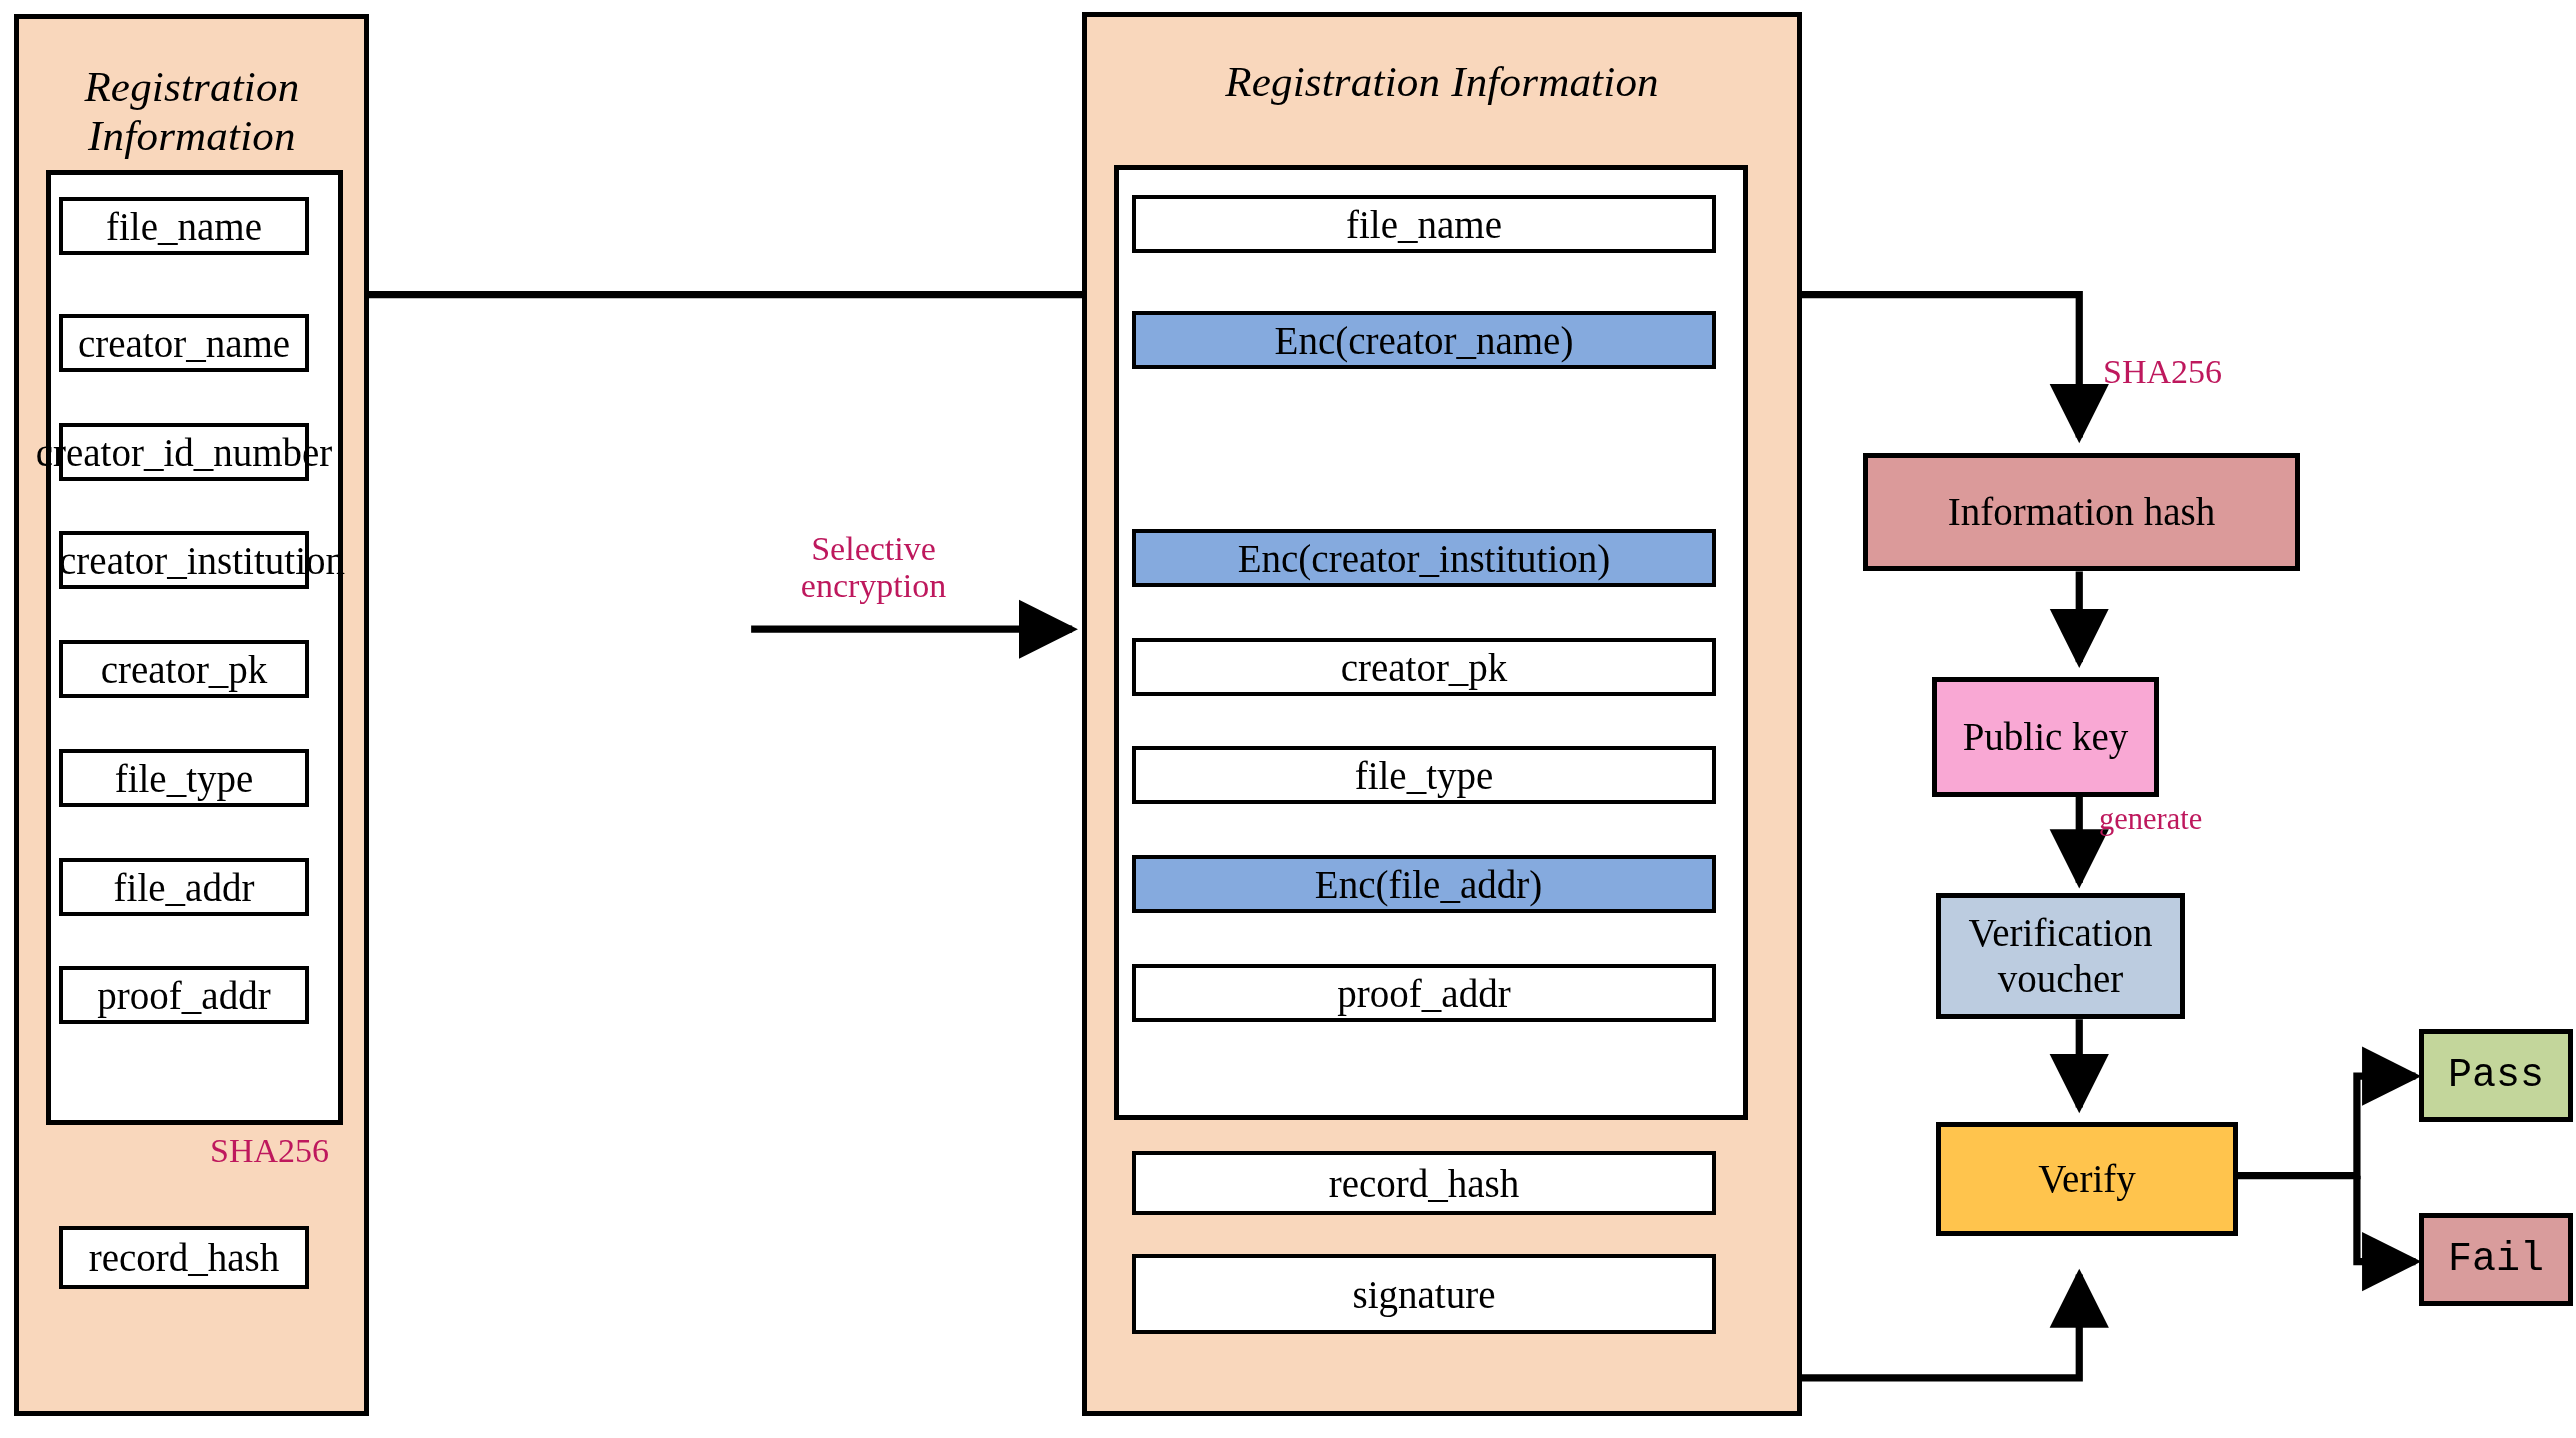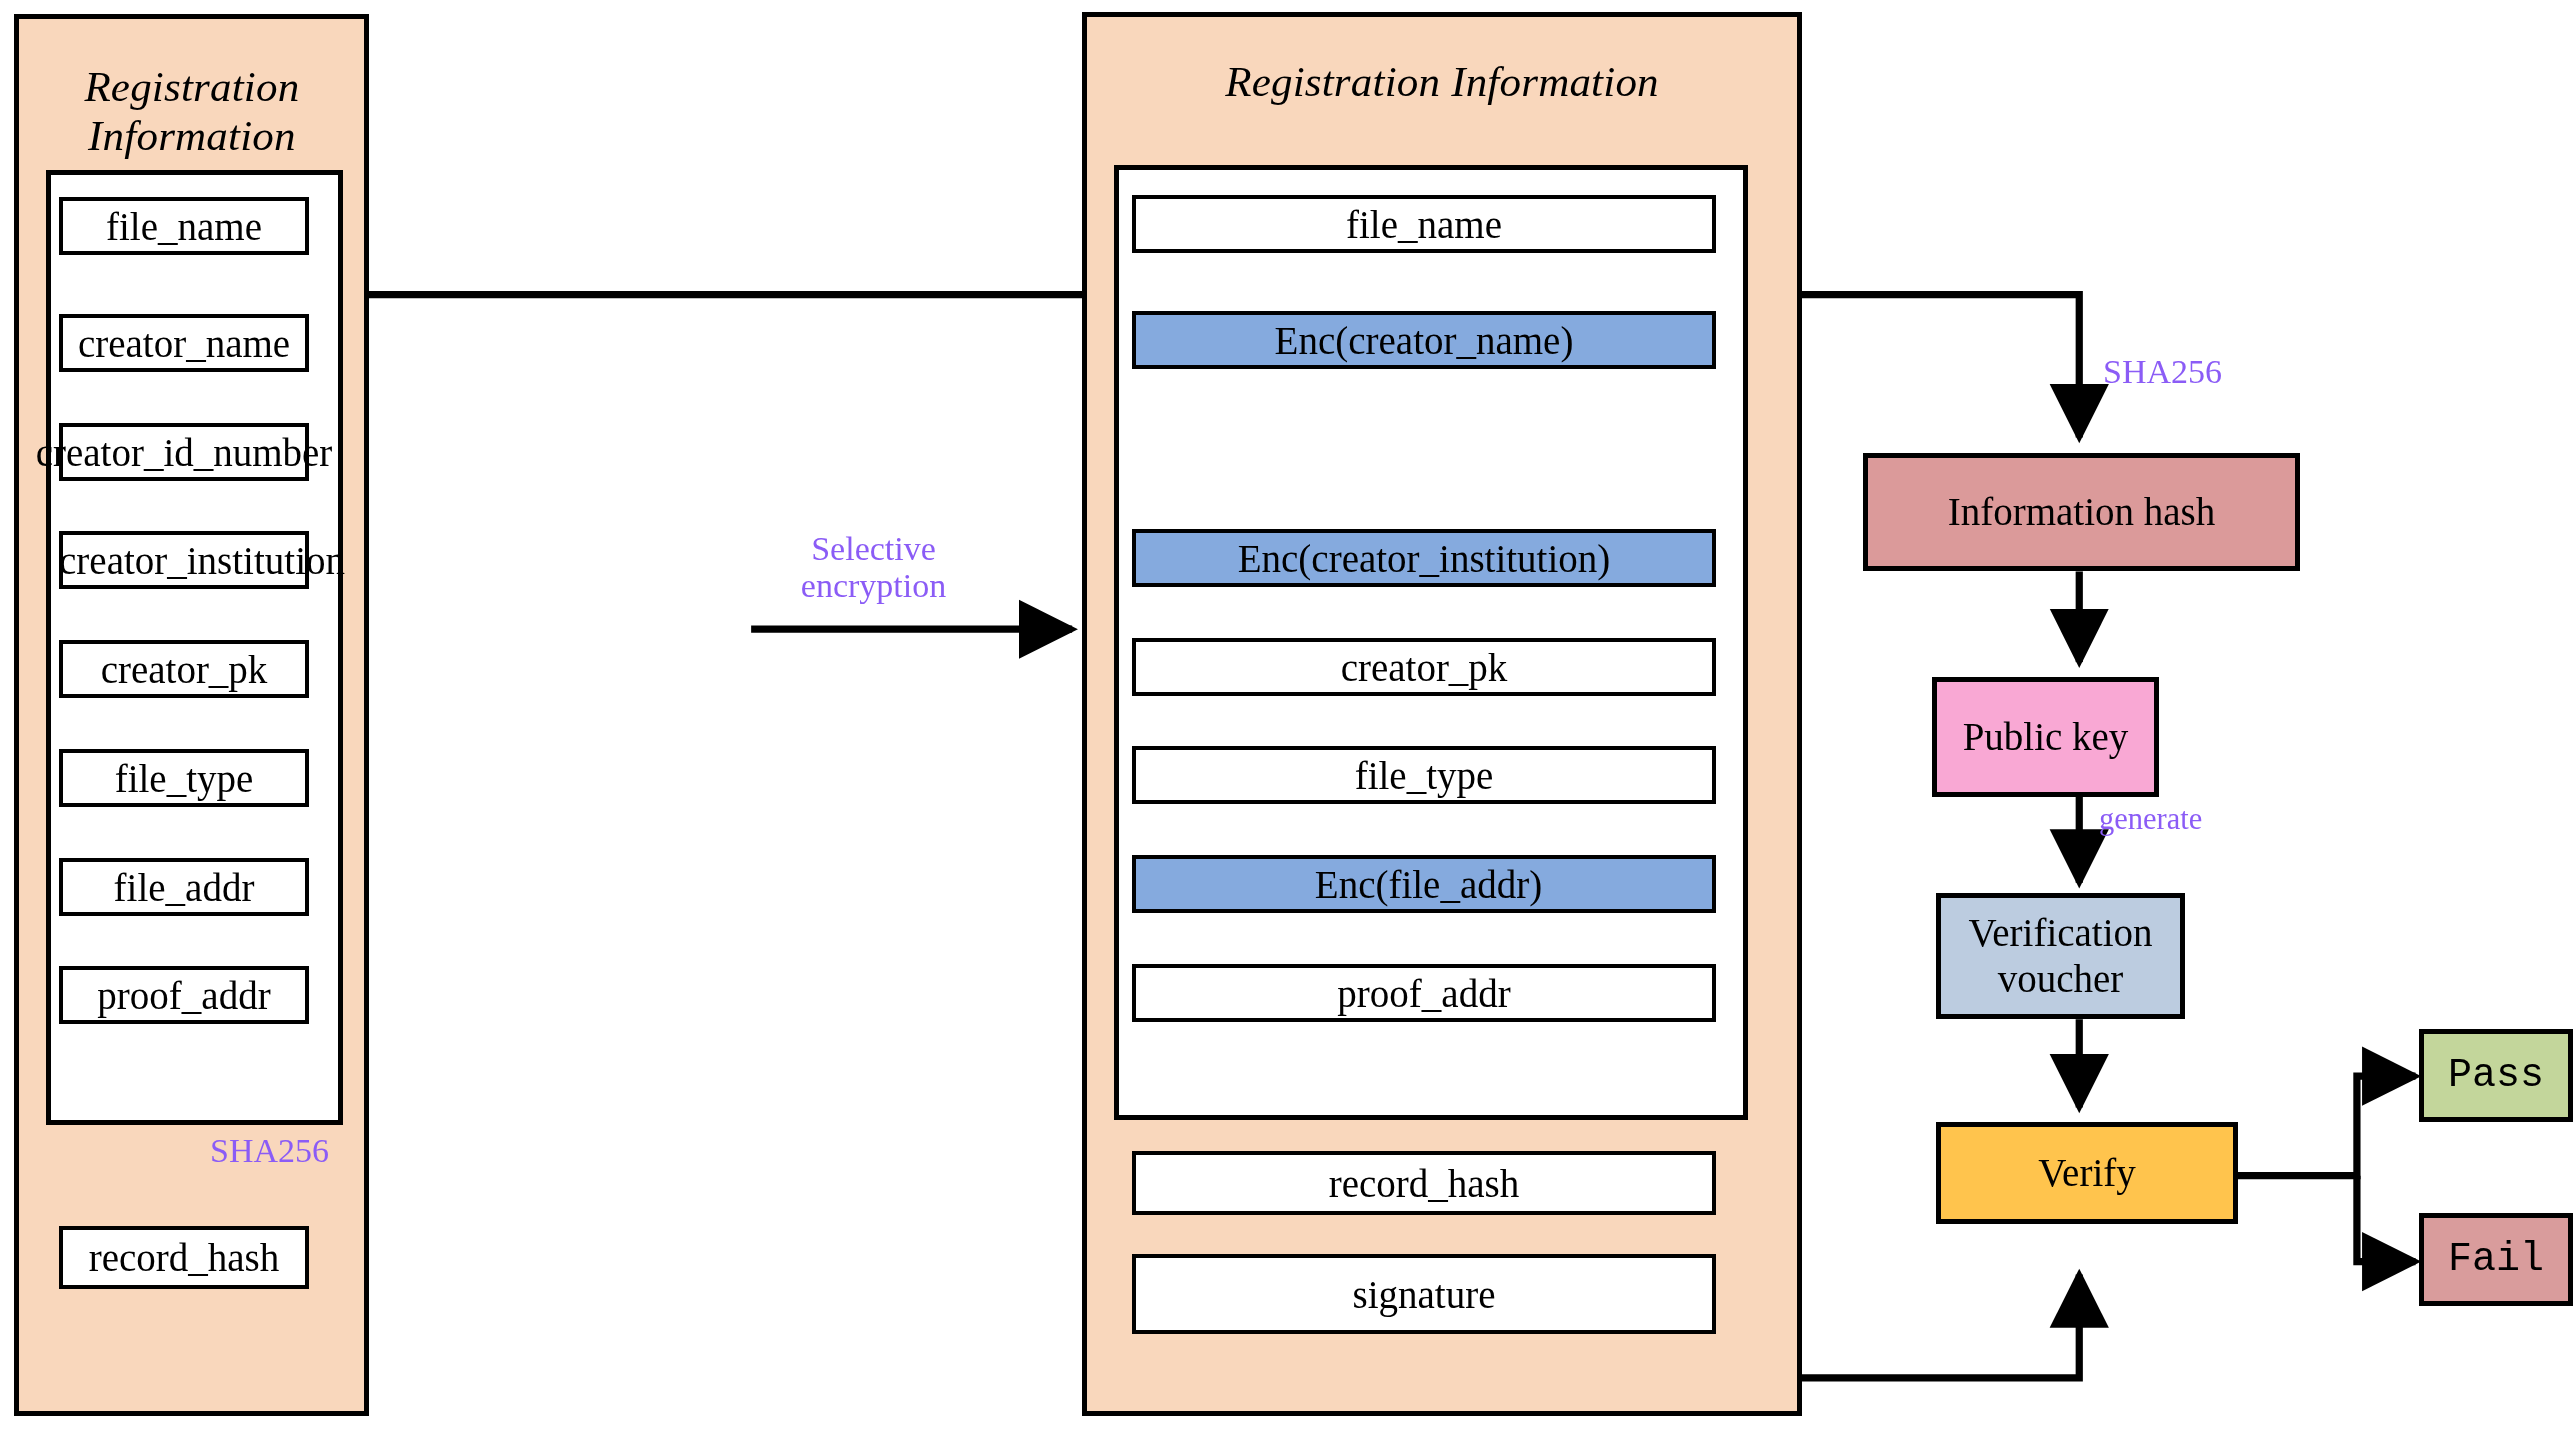--- a/index.html
+++ b/index.html
@@ -15,21 +15,21 @@
 
   .field{position:absolute;background:#fff;border:4.8px solid #000;box-sizing:border-box;
          display:flex;align-items:center;justify-content:center;font-size:39px;color:#000;}
   .field.enc{background:#85AADE;}
 
   .rbox{position:absolute;border:5.6px solid #000;box-sizing:border-box;
         display:flex;align-items:center;justify-content:center;text-align:center;
         font-size:39px;color:#000;line-height:1.18;}
   .rbox.mono{font-family:"Liberation Mono","DejaVu Sans Mono",monospace;font-size:40px;}
 
-  .edge-label{position:absolute;font-size:34px;color:#8b5cf6;white-space:nowrap;font-family:Liberation Serif, serif;}
+  .edge-label{position:absolute;font-size:34px;color:#be185d;white-space:nowrap;font-family:Liberation Serif, serif;}
   .edge-label.small{font-size:30.5px;}
   .edge-label.two{line-height:1.1;text-align:center;}
 
   svg.wires{position:absolute;left:0;top:0;width:2576px;height:1439px;overflow:visible;}
 </style>
 </head>
 <body>
 
 <div id="stage">
 
@@ -107,20 +107,20 @@
   <div class="rbox" style="left:1932px;top:677px;width:227px;height:120px;background:#f9a8d4;">Public key</div>
 
   <div class="edge-label small" style="left:2099px;top:802px;">generate</div>
 
   <div class="rbox" style="left:1936px;top:893px;width:249px;height:126px;background:#BCCCE0;
               flex-direction:column;">
     <span>Verification</span>
     <span>voucher</span>
   </div>
 
-  <div class="rbox" style="left:1936px;top:1122px;width:302px;height:102px;background:#FFC44D;">Verify</div>
+  <div class="rbox" style="left:1936px;top:1122px;width:302px;height:114px;background:#FFC44D;">Verify</div>
 
   <div class="rbox mono" style="left:2419px;top:1029px;width:154px;height:93px;background:#C3D69B;">Pass</div>
 
   <div class="rbox mono" style="left:2419px;top:1213px;width:154px;height:93px;background:#D99C9C;">Fail</div>
 
 </div>
 
 
 </body></html>

